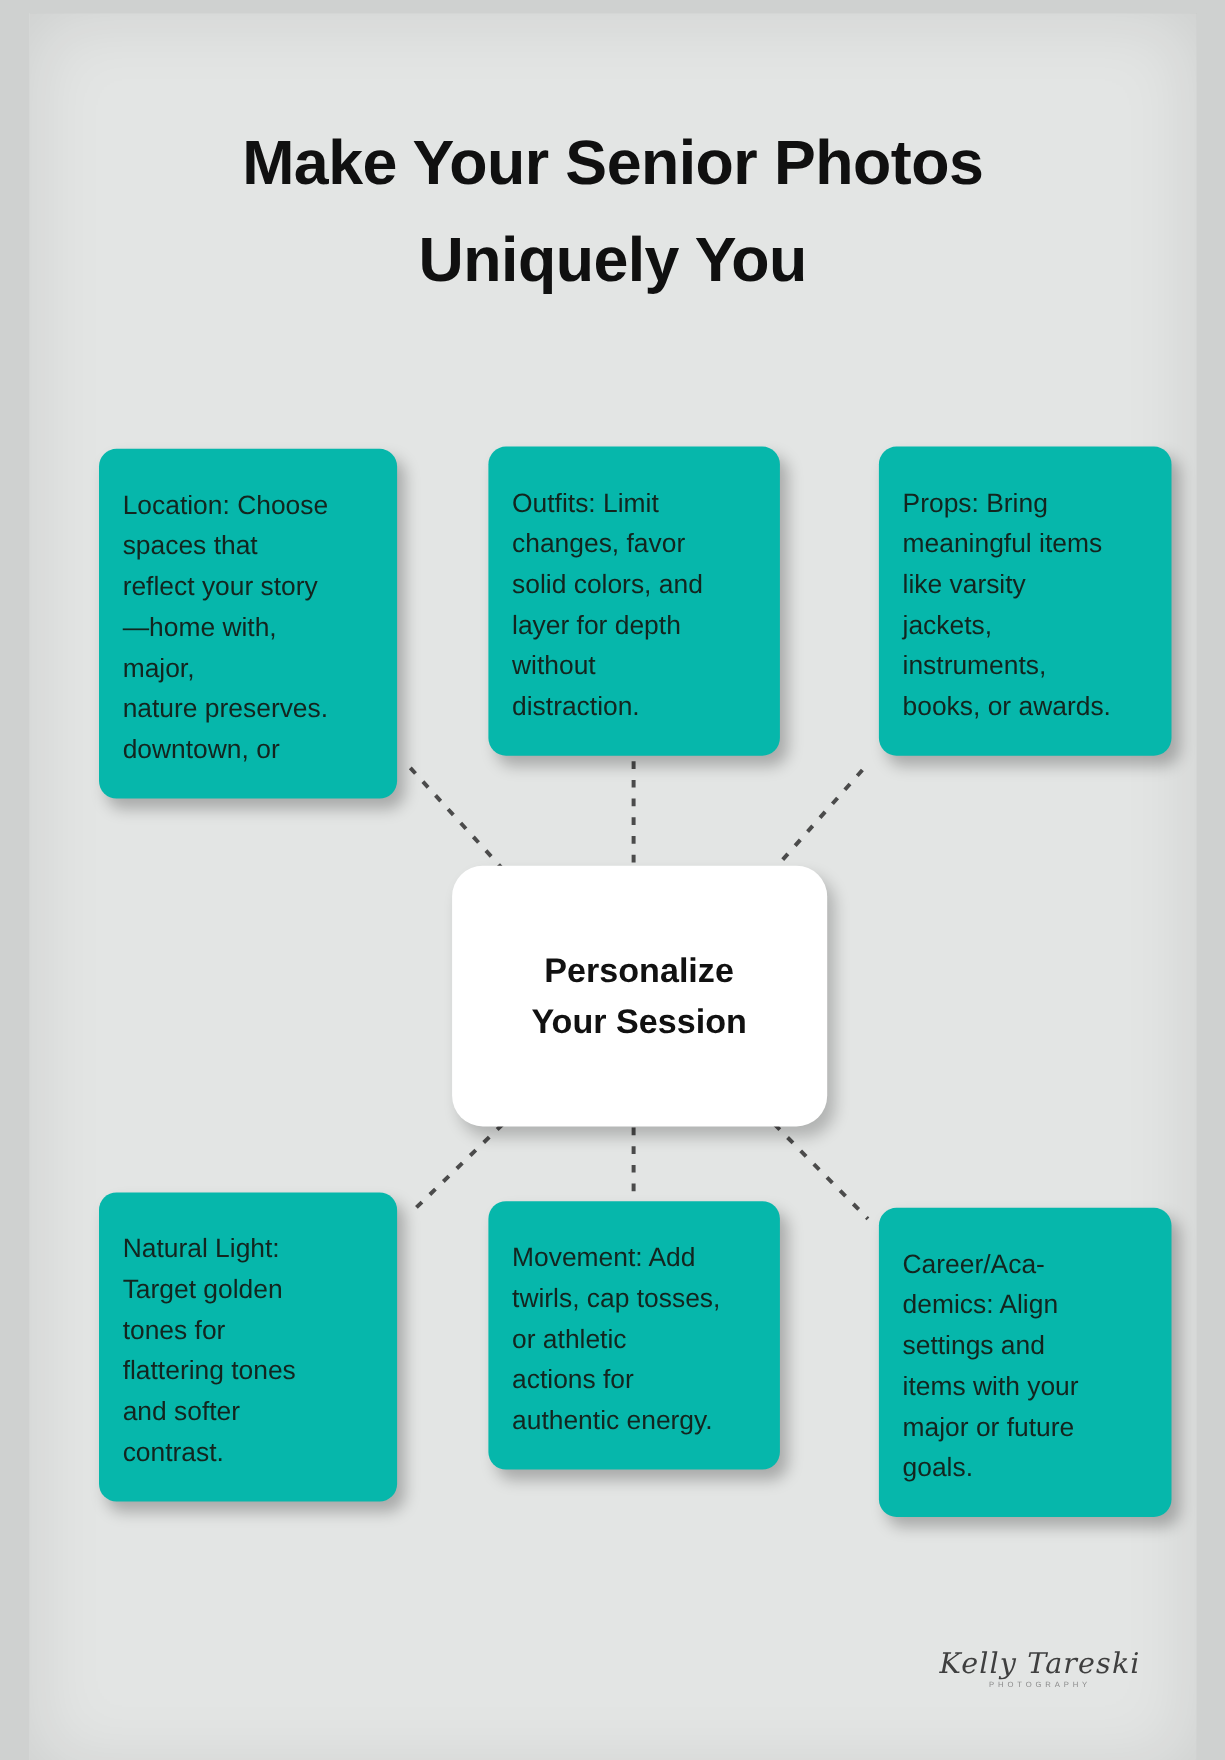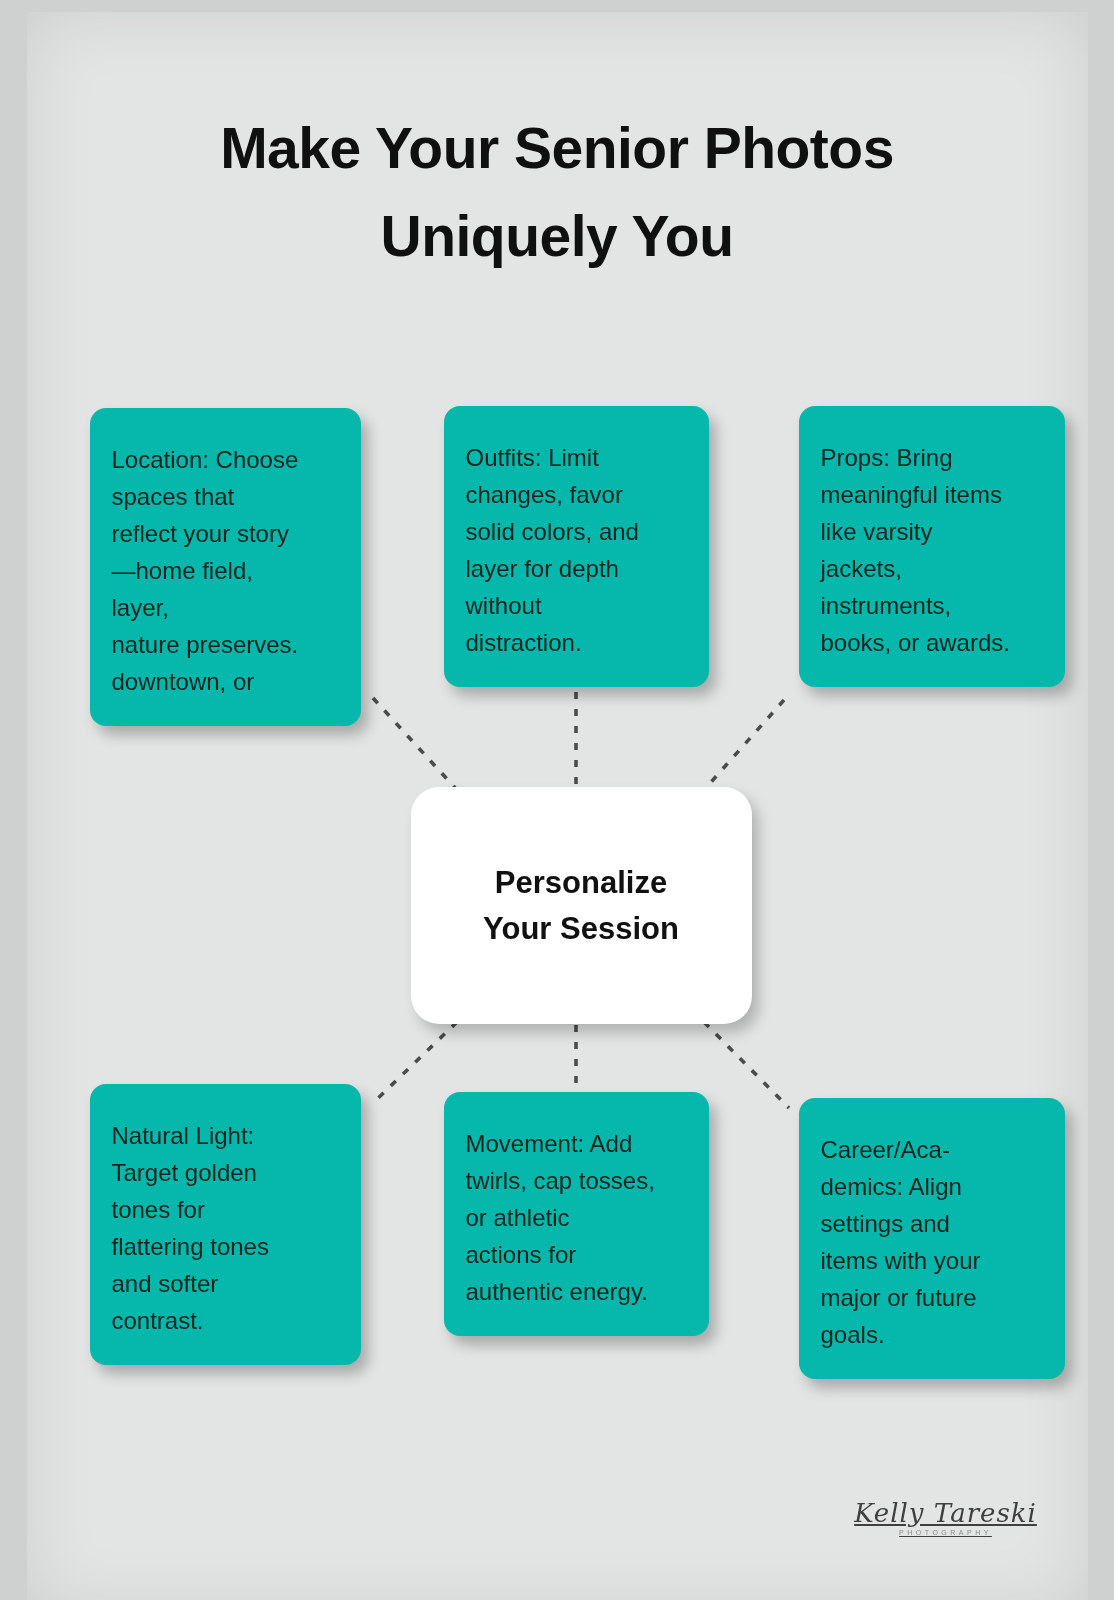--- a/index.html
+++ b/index.html
@@ -70,21 +70,20 @@
     font-size:31px;
     line-height:46px;
     text-align:center;
   }
   .signature{
     position:absolute;
     right:42px;bottom:76px;
     width:200px;
     text-align:center;
     color:var(--signature);
-    text-decoration:underline;
   }
   .signature-name{
     font-family:"DejaVu Serif", serif;
     font-style:italic;
     font-size:26px;
     line-height:28px;
     letter-spacing:1px;
     white-space:nowrap;
   }
   .signature-sub{
@@ -111,22 +110,22 @@
     <line x1="430" y1="1010" x2="345" y2="1092"></line>
     <line x1="549" y1="1013" x2="549" y2="1080"></line>
     <line x1="677" y1="1010" x2="762" y2="1096"></line>
   </svg>
 
   <div class="node n1">
     <div>
         <div>Location: Choose</div>
         <div>spaces that</div>
         <div>reflect your story</div>
-        <div>—home field,</div>
-        <div>layer,</div>
+        <div>—home with,</div>
+        <div>major,</div>
         <div>nature preserves.</div>
         <div>downtown, or</div>
       </div>
   </div>
 
   <div class="node n2">
     <div>
         <div>Outfits: Limit</div>
         <div>changes, favor</div>
         <div>solid colors, and</div>

